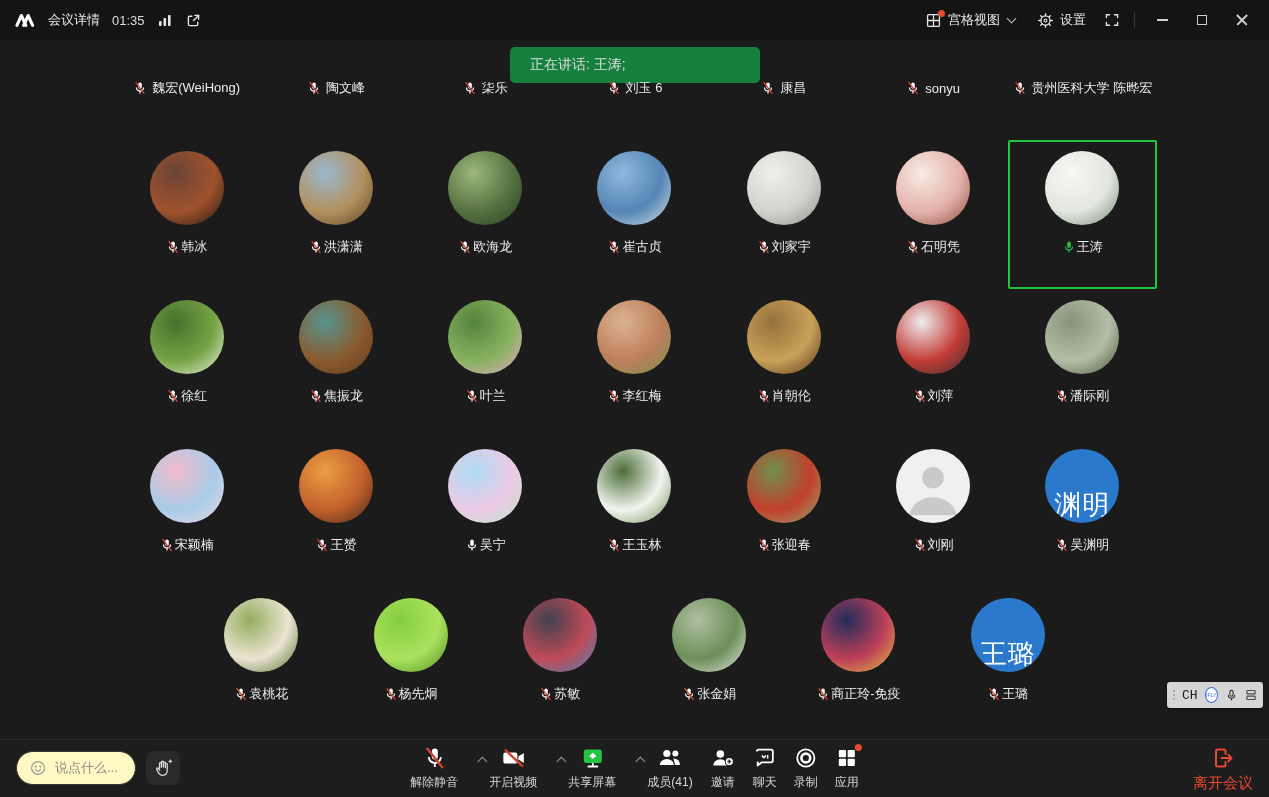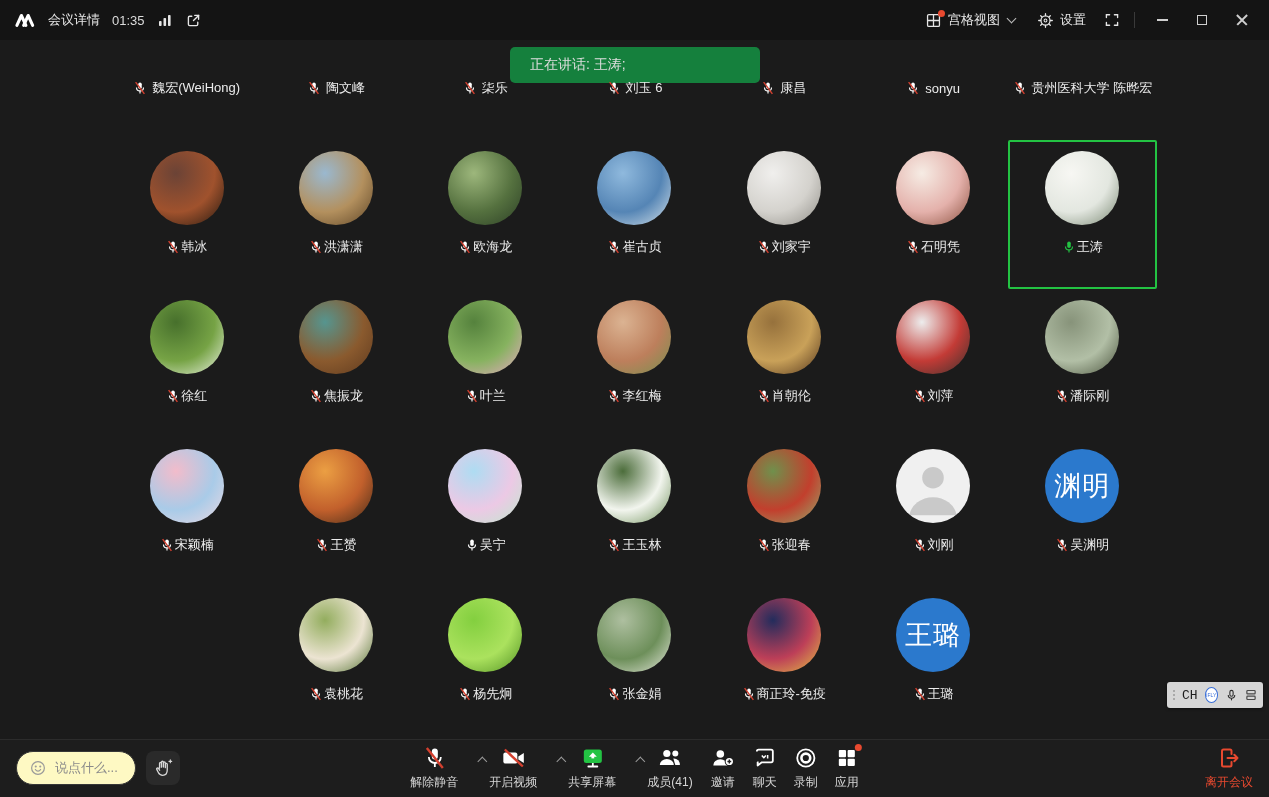--- a/index.html
+++ b/index.html
@@ -32,40 +32,40 @@
   .clipped-inner{display:flex;margin-top:-3px;}
   .clip-cell{width:149.3px;display:flex;align-items:center;justify-content:center;gap:5px;}
   
   .grid{position:absolute;left:112px;top:100px;width:1045px;}
   .prow{display:flex;}
   .prow.centered{justify-content:center;}
   .tile{width:149.3px;height:149px;display:flex;flex-direction:column;align-items:center;box-sizing:border-box;
         border:2px solid transparent;border-radius:2px;}
   .tile.active{border-color:#23c343;}
   .avatar{width:74px;height:74px;border-radius:50%;margin-top:9px;flex:none;
-          display:flex;align-items:center;justify-content:center;overflow:hidden;}
+          display:flex;align-items:flex-end;justify-content:center;overflow:hidden;}
   .avatar-text{color:#fff;font-size:27px;letter-spacing:1px;}
   .name-row{display:flex;align-items:center;gap:1px;margin-top:13px;}
   .pname{font-size:13px;color:#ececec;white-space:nowrap;}
   .mic{display:inline-flex;flex:none;}
   
   .toolbar{position:absolute;left:0;right:0;bottom:0;height:58px;background:#1d1d1d;border-top:1px solid #2c2c2c;box-sizing:border-box;}
   .chat-pill{position:absolute;left:16px;top:11px;width:120px;height:34px;border-radius:17px;background:#fef9c3;
              border:1px solid #373737;display:flex;align-items:center;gap:8px;padding:0 12px;box-sizing:border-box;}
   .chat-placeholder{font-size:13px;color:#8b8b8b;white-space:nowrap;}
   .hand-btn{position:absolute;left:146px;top:11px;width:34px;height:34px;border-radius:8px;background:#2a2a2a;
             display:flex;align-items:center;justify-content:center;}
   .tools{position:absolute;left:50%;transform:translateX(-50%);top:6px;display:flex;align-items:flex-start;gap:17px;}
   .tool{display:flex;flex-direction:column;align-items:center;gap:4px;position:relative;cursor:default;}
   .tool-label{font-size:12px;color:#d6d6d6;white-space:nowrap;}
   .chev{width:6px;height:6px;border-left:1.4px solid #9a9a9a;border-top:1.4px solid #9a9a9a;
         transform:rotate(45deg);position:absolute;right:-13px;top:12px;}
   .tool-chev-pad{padding-right:14px;}
   .leave{position:absolute;right:16px;top:6px;display:flex;flex-direction:column;align-items:center;gap:4px;}
-  .leave-label{font-size:12px;color:#e8492f;white-space:nowrap;}
+  .leave-label{font-size:15px;color:#e8492f;white-space:nowrap;}
   
   .ime{position:absolute;left:1167px;top:682px;width:96px;height:26px;background:#d6d6d6;border-radius:3px;
        display:flex;align-items:center;gap:7px;padding:0 6px;box-sizing:border-box;box-shadow:0 1px 3px rgba(0,0,0,.5);}
   .ime-dots{display:flex;flex-direction:column;gap:2px;}
   .ime-dots i{width:2px;height:2px;background:#9a9a9a;border-radius:50%;}
   .ime-lang{font-size:13px;color:#1c1c1c;font-family:"Liberation Mono",monospace;}
   .ifly{width:16px;height:16px;border-radius:50%;border:1.5px solid #3a6fd8;background:#fff;
         display:flex;align-items:center;justify-content:center;font-size:5px;color:#3a6fd8;box-sizing:border-box;}
 </style>
 </head>
@@ -557,20 +557,34 @@
             <div class="name-row">
               <span class="mic">
                 <svg viewBox="0 0 24 24" width="14" height="14">
                   <rect x="9" y="2.5" width="6" height="11" rx="3" fill="#ffffff"></rect>
                   <path d="M6 11 a6 6 0 0 0 12 0" fill="none" stroke="#ffffff" stroke-width="2"></path>
                   <line x1="12" y1="17" x2="12" y2="21.5" stroke="#ffffff" stroke-width="2"></line>
                   <line x1="4.5" y1="2" x2="19.5" y2="22" stroke="#d4402f" stroke-width="2.4"></line>
                 </svg>
               </span>
               <span class="pname">杨先炯</span>
+            </div>
+          </div>
+          <div class="tile">
+            <div class="avatar" style="background:radial-gradient(circle at 35% 30%, #43414e, #bf4a58 55%, #4a86bd)"></div>
+            <div class="name-row">
+              <span class="mic">
+                <svg viewBox="0 0 24 24" width="14" height="14">
+                  <rect x="9" y="2.5" width="6" height="11" rx="3" fill="#ffffff"></rect>
+                  <path d="M6 11 a6 6 0 0 0 12 0" fill="none" stroke="#ffffff" stroke-width="2"></path>
+                  <line x1="12" y1="17" x2="12" y2="21.5" stroke="#ffffff" stroke-width="2"></line>
+                  <line x1="4.5" y1="2" x2="19.5" y2="22" stroke="#d4402f" stroke-width="2.4"></line>
+                </svg>
+              </span>
+              <span class="pname">苏敏</span>
             </div>
           </div>
           <div class="tile">
             <div class="avatar" style="background:radial-gradient(circle at 35% 30%, #aebfa0, #6d8f5a 55%, #e8eadf)"></div>
             <div class="name-row">
               <span class="mic">
                 <svg viewBox="0 0 24 24" width="14" height="14">
                   <rect x="9" y="2.5" width="6" height="11" rx="3" fill="#ffffff"></rect>
                   <path d="M6 11 a6 6 0 0 0 12 0" fill="none" stroke="#ffffff" stroke-width="2"></path>
                   <line x1="12" y1="17" x2="12" y2="21.5" stroke="#ffffff" stroke-width="2"></line>

